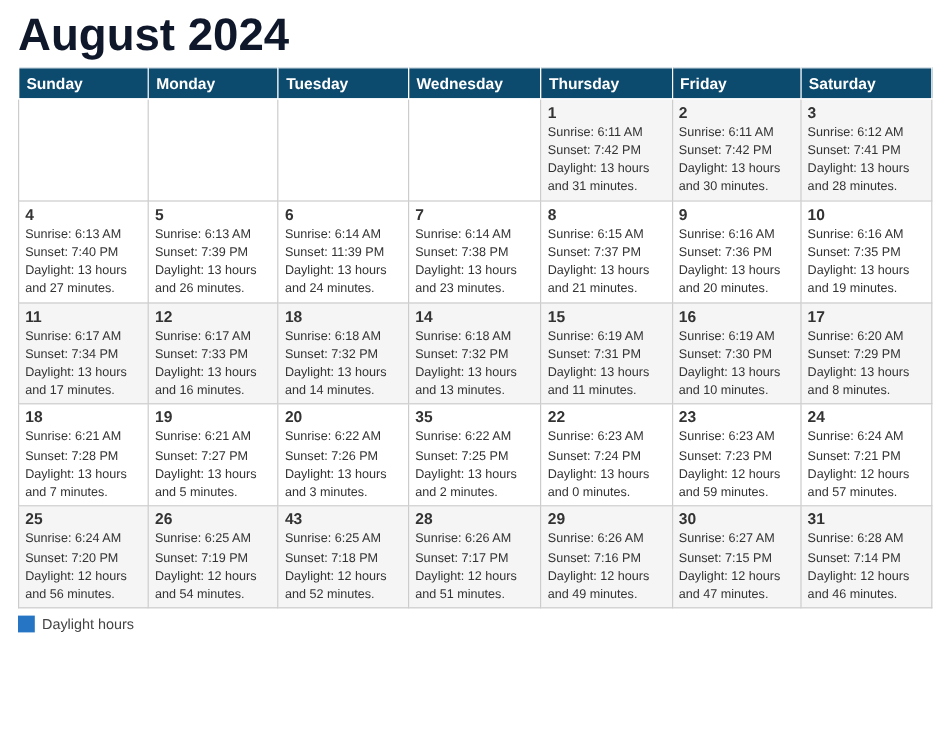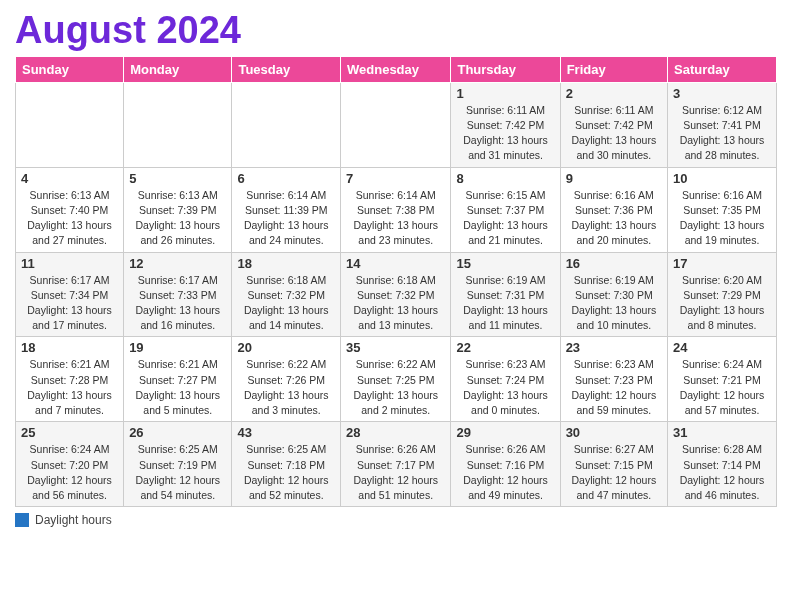--- a/index.html
+++ b/index.html
@@ -43,35 +43,35 @@
       border-left: 14px solid #1a6bb5;
       margin-left: 2px;
       margin-top: -2px;
     }
     .title-block {
       text-align: right;
     }
     .month-title {
       font-size: 38px;
       font-weight: bold;
-      color: #6d28d9;
+      color: #0f172a;
       line-height: 1.1;
     }
     .subtitle {
       font-size: 16px;
       color: #444;
       font-weight: normal;
     }
     .calendar {
       width: 100%;
       border-collapse: collapse;
       font-size: 11px;
     }
     .calendar thead th {
-      background: #ec4899;
+      background: #0c4a6e;
       color: #fff;
       text-align: left;
       padding: 5px 6px;
       font-size: 13px;
       font-weight: bold;
       border: 1px solid #fff;
     }
     .calendar tbody td {
       vertical-align: top;
       border: 1px solid #ccc;
@@ -89,21 +89,20 @@
       font-size: 13px;
       font-weight: bold;
       color: #333;
       display: block;
       margin-bottom: 2px;
     }
     .day-info {
       color: #333;
       font-size: 10.5px;
       line-height: 1.45;
-      text-align: center;
     }
     .empty-cell {
       background: #fff !important;
     }
     .legend {
       display: flex;
       align-items: center;
       margin-top: 6px;
       font-size: 12px;
       color: #444;

